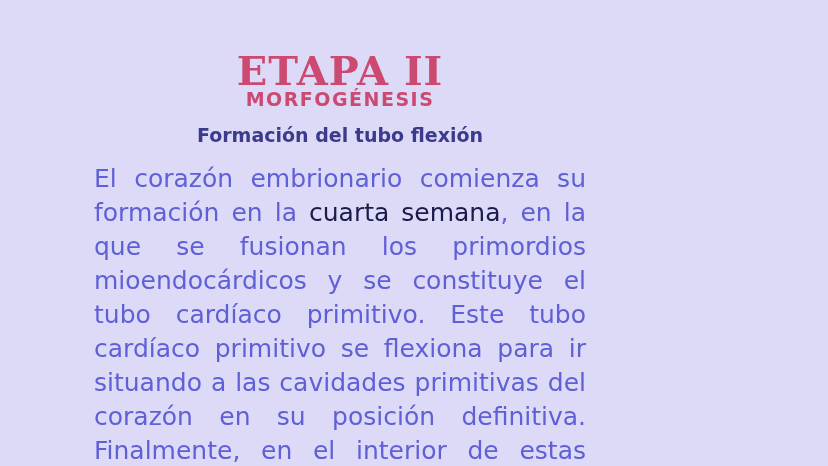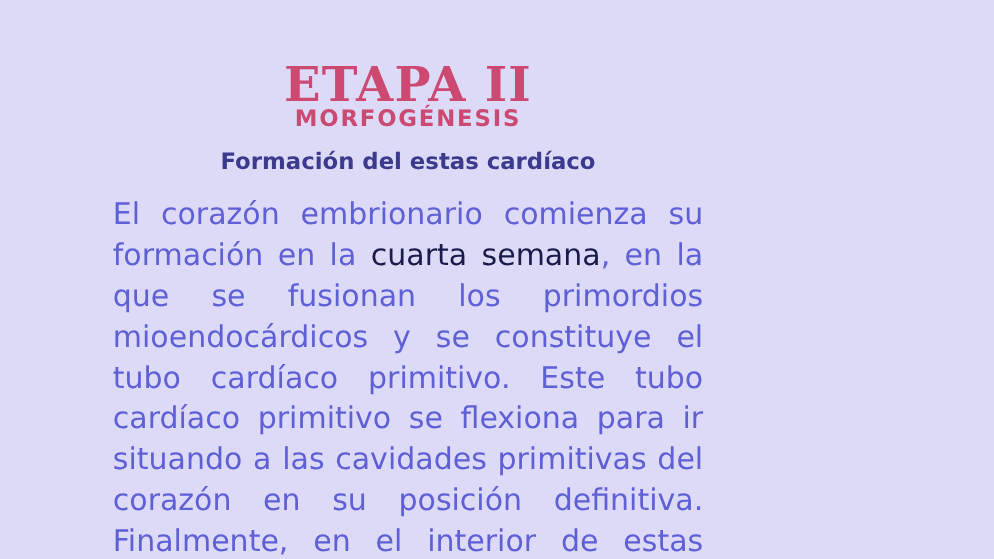--- a/index.html
+++ b/index.html
@@ -71,21 +71,21 @@
 </head>
 <body>
 
 <div class="slide">
 
   <div class="title-block">
     <h1 class="main-title">ETAPA II</h1>
     <h2 class="subtitle">MORFOGÉNESIS</h2>
   </div>
 
-  <div class="section-heading">Formación del estas cardíaco</div>
+  <div class="section-heading">Formación del tubo flexión</div>
 
   <p class="body-text">
     <span>El corazón embrionario comienza su formación en la </span><span class="emph">cuarta semana</span><span>, en la que se fusionan los primordios mioendocárdicos y se constituye el tubo cardíaco primitivo. Este tubo cardíaco primitivo se flexiona para ir situando a las cavidades primitivas del corazón en su posición definitiva. Finalmente, en el interior de estas cavidades se desarrollan los primordios de los tabiques que separarán las cavidades cardíacas definitivas.</span>
   </p>
 
   <p class="body-text last-line">cuerpo</p>
 
 </div>
 
 </body></html>

